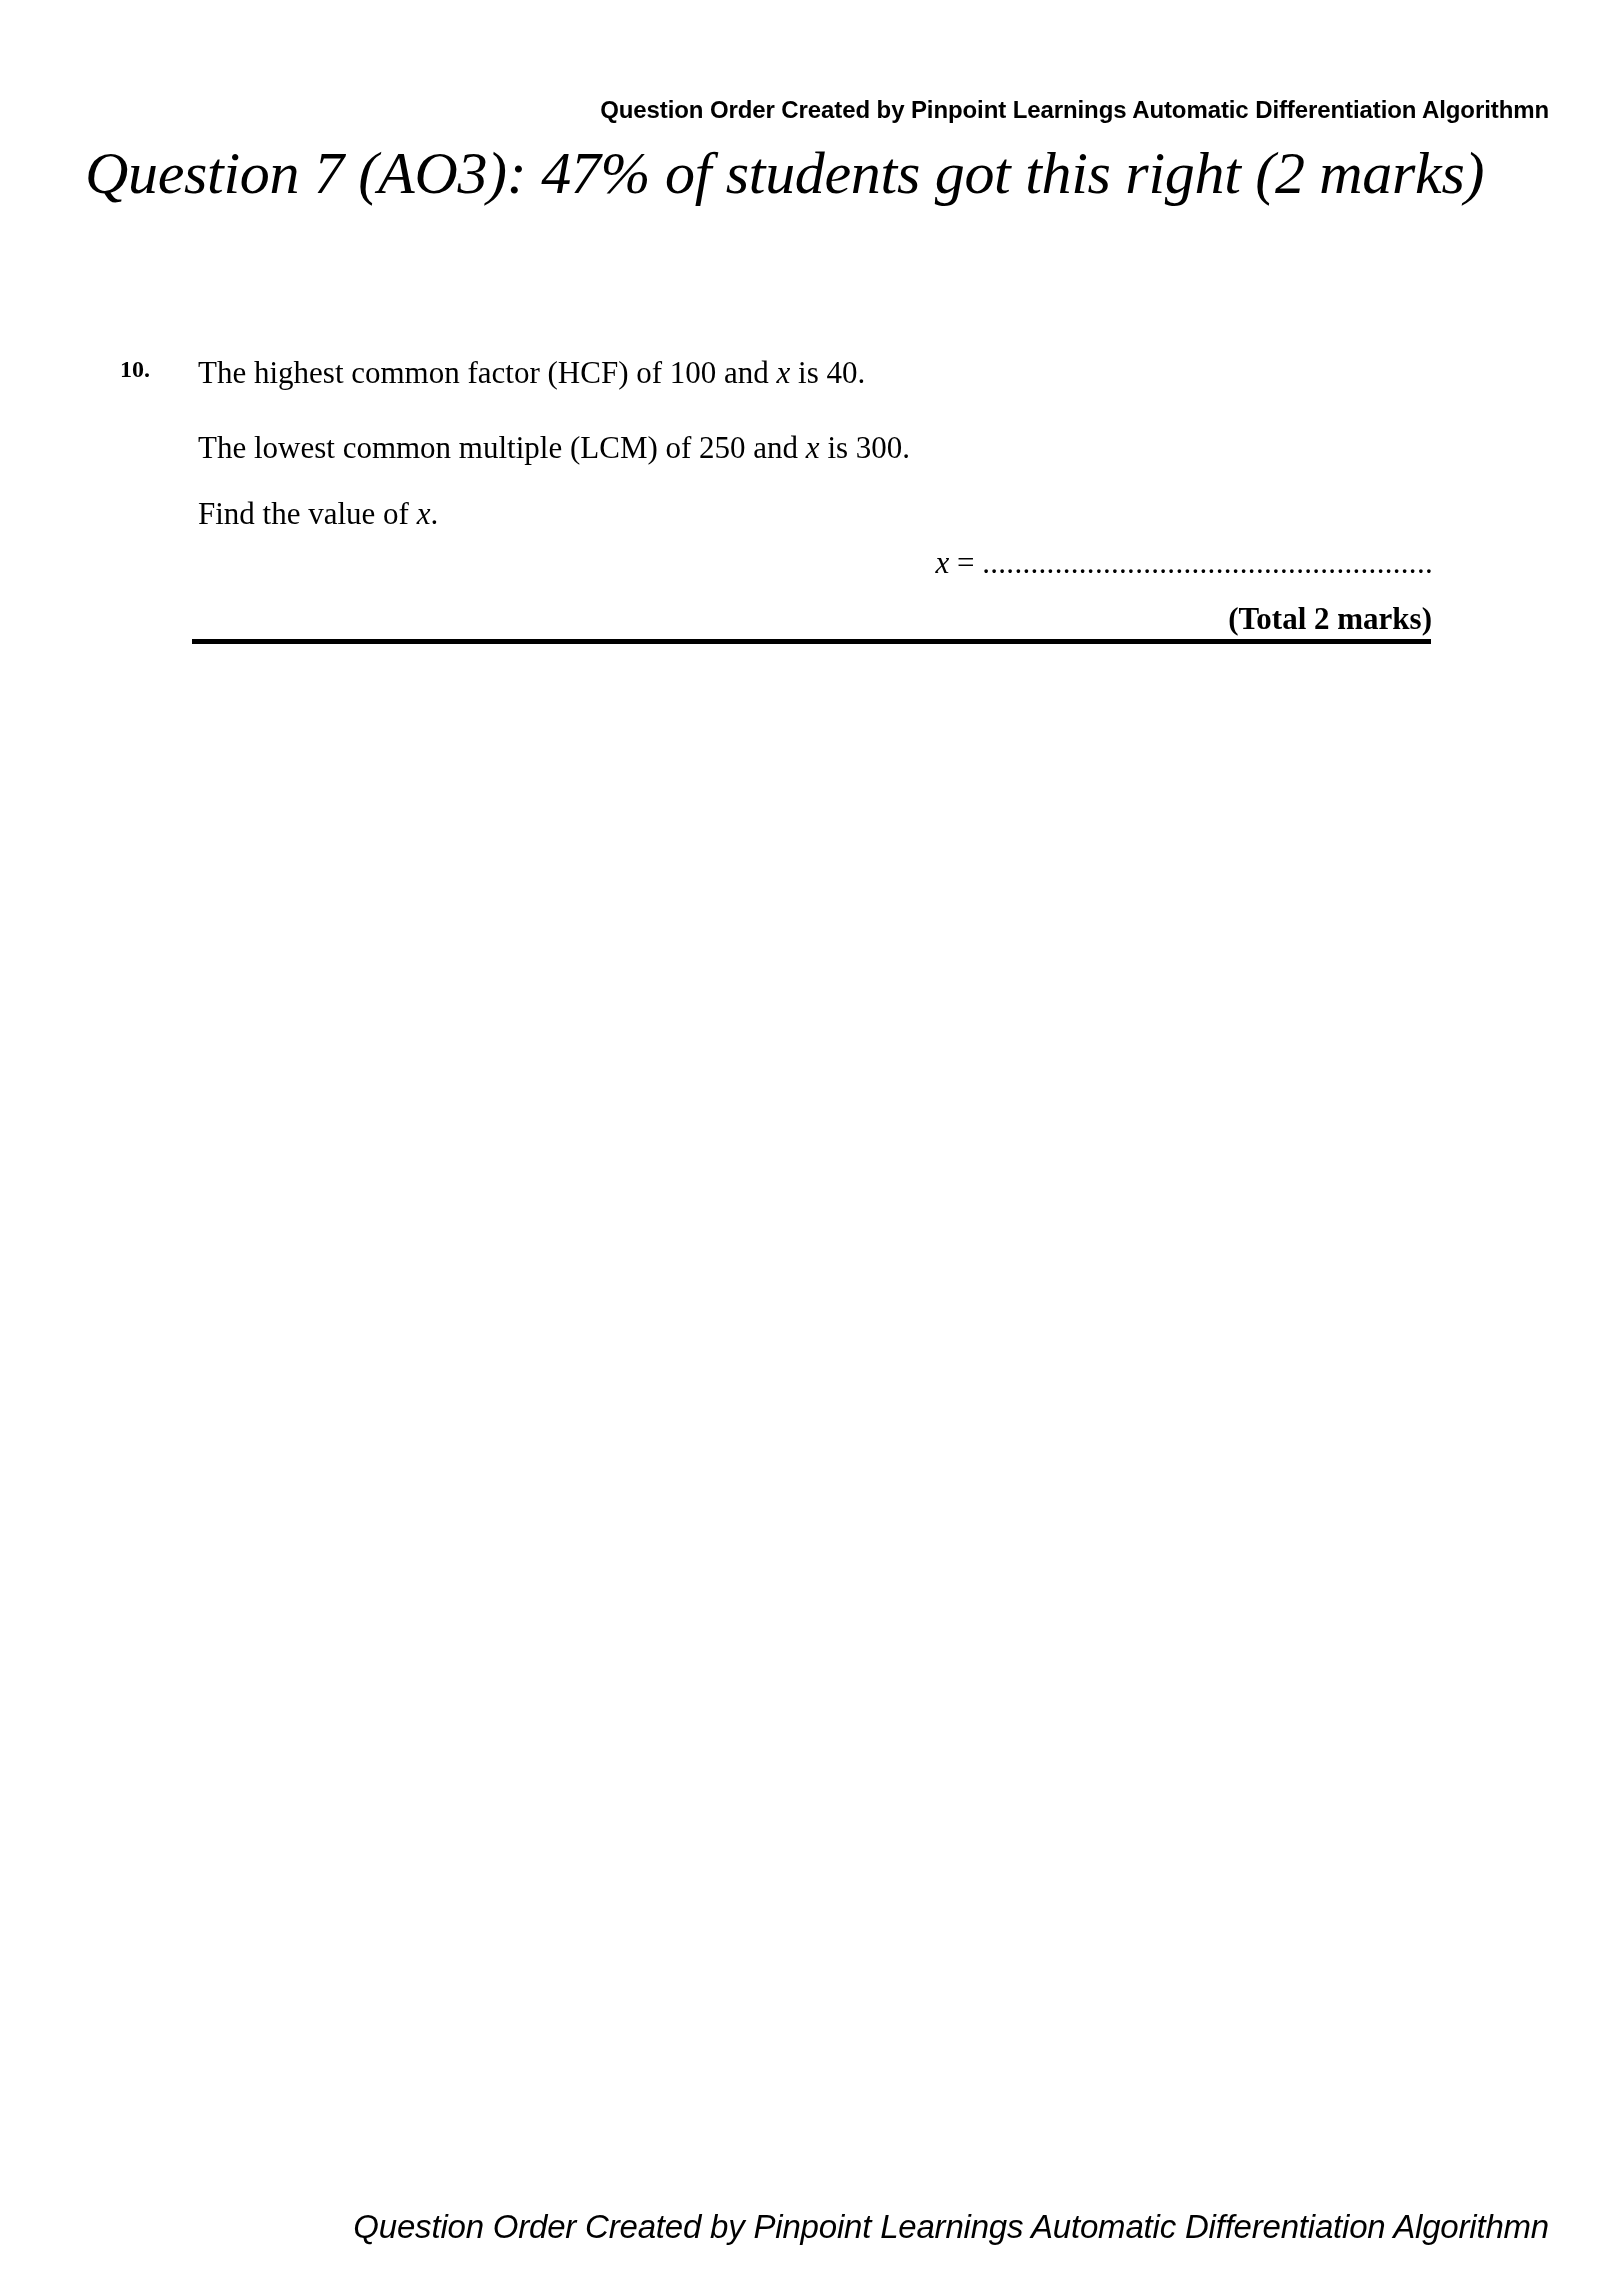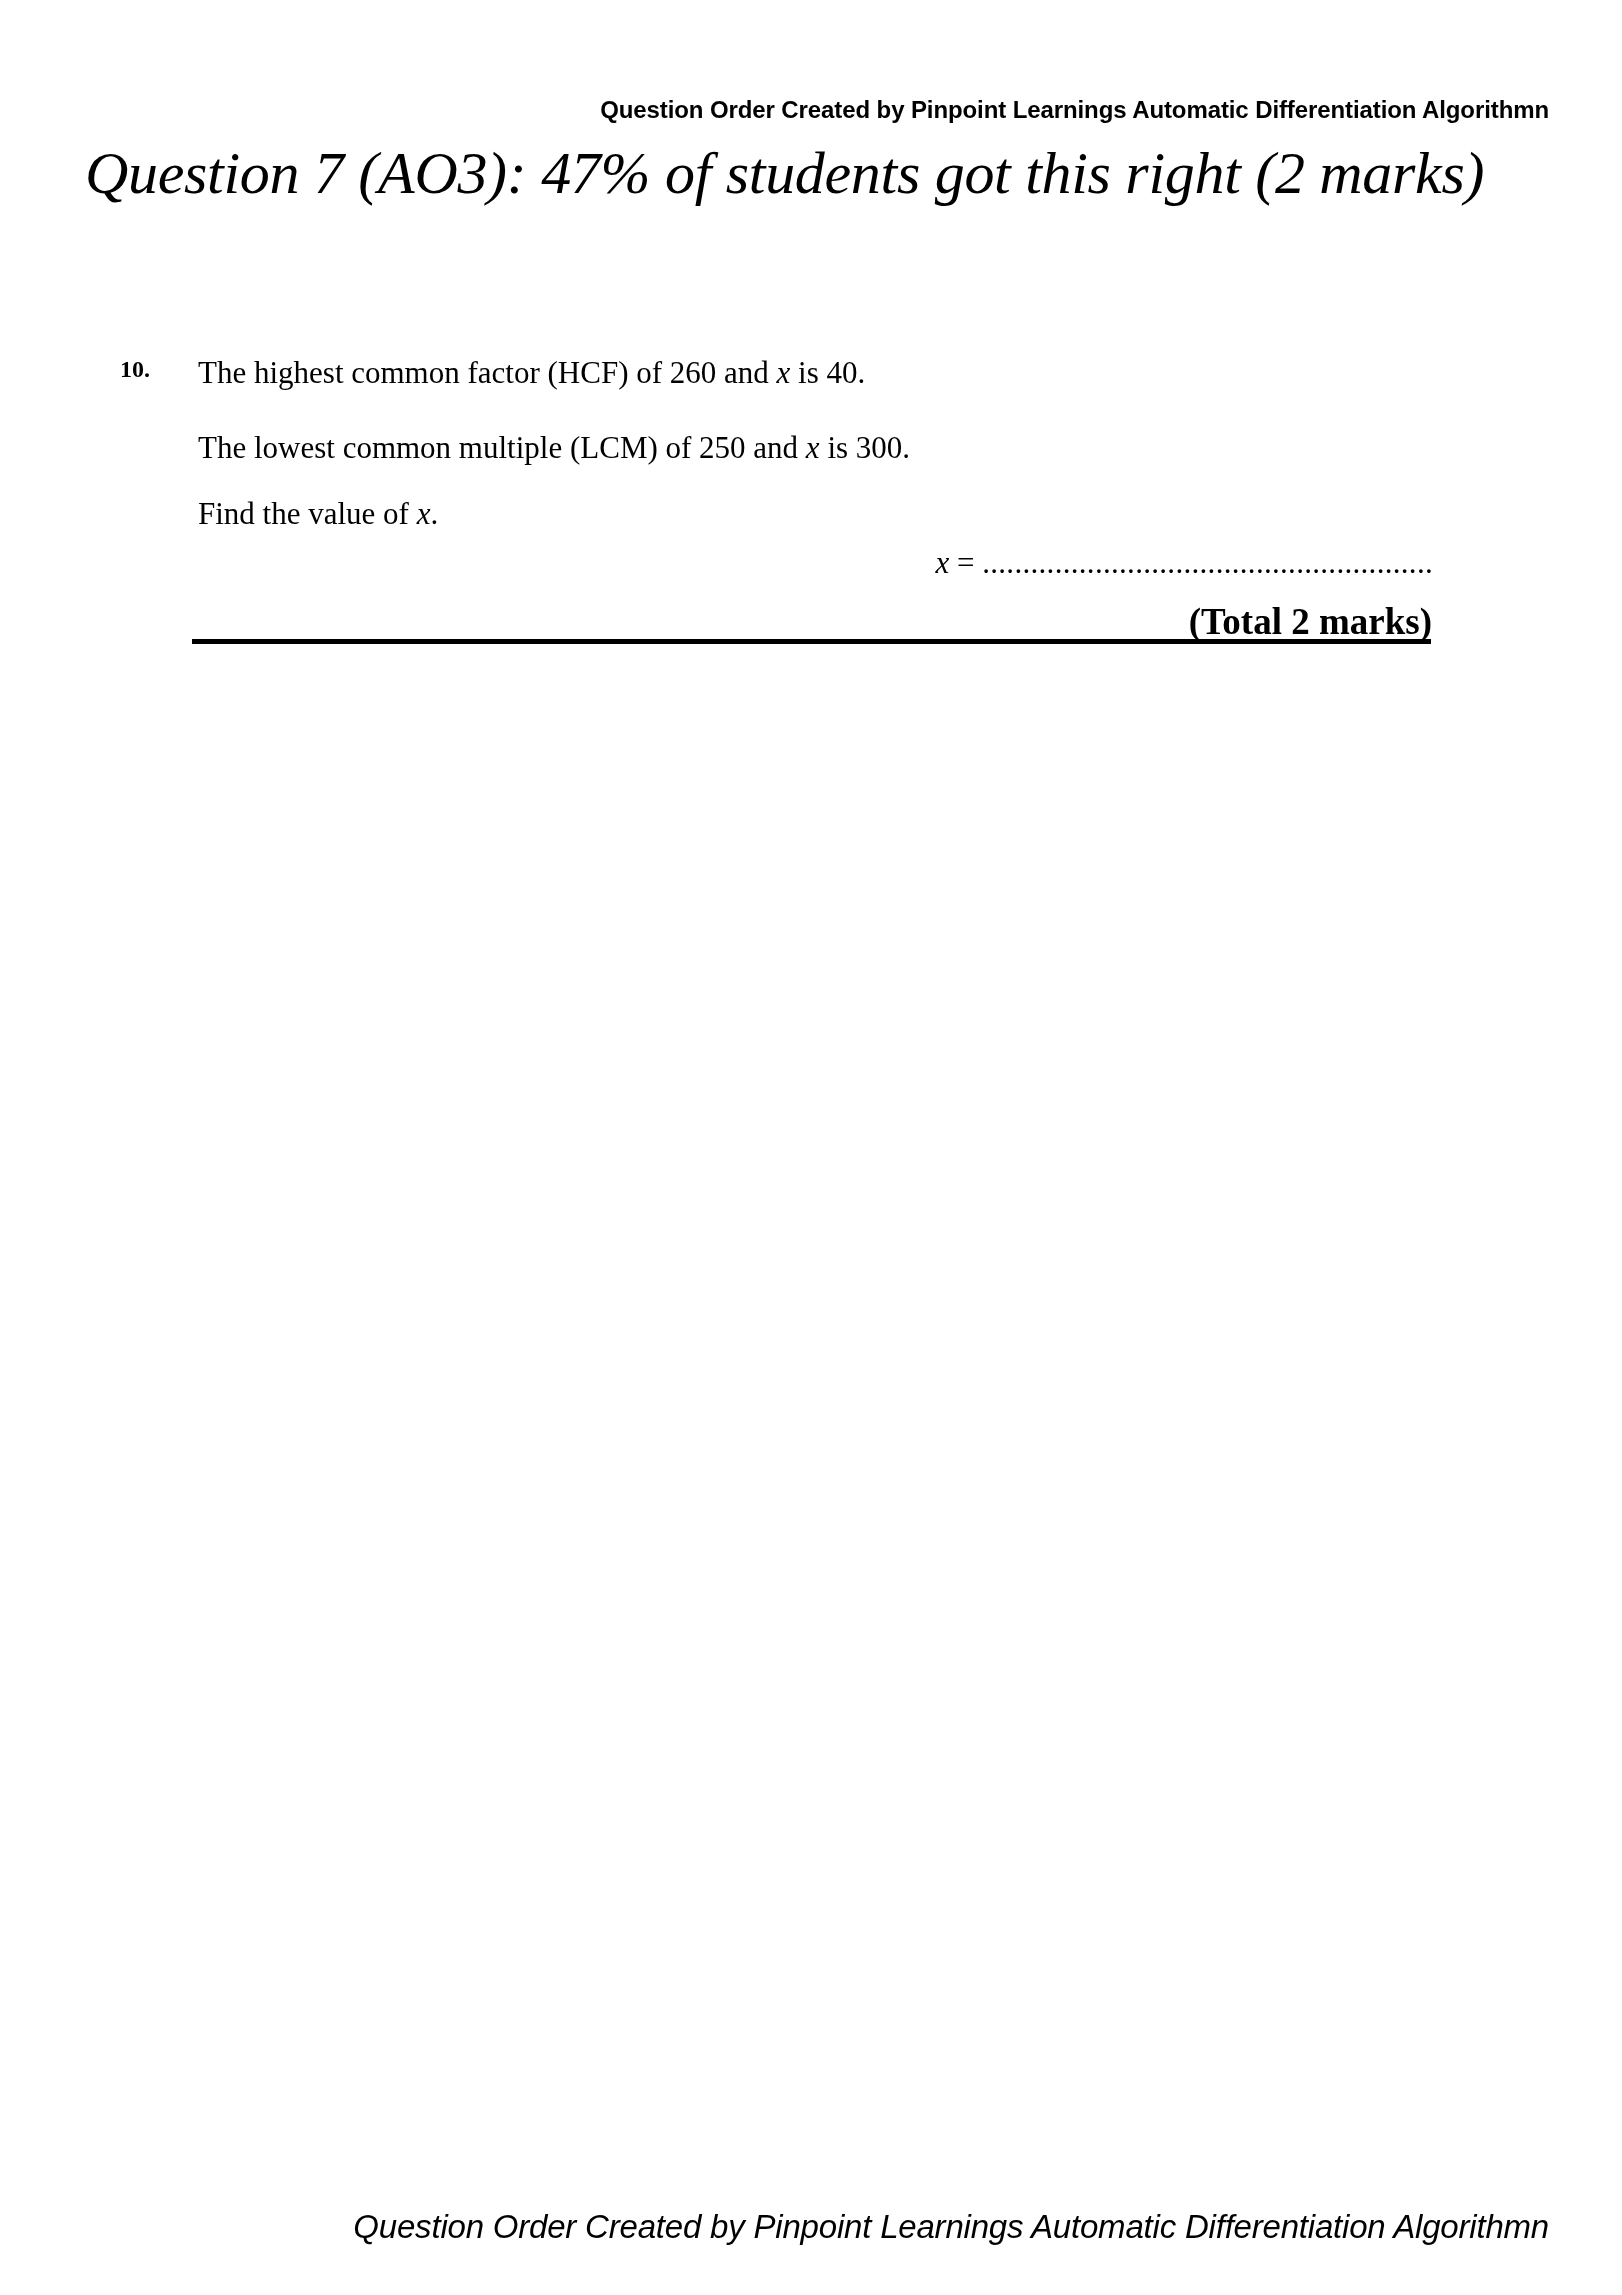--- a/index.html
+++ b/index.html
@@ -75,21 +75,21 @@
     .answer-line .var { font-style: italic; }
     .answer-line .dots {
       letter-spacing: 0.3px;
     }
     .total-marks {
       position: absolute;
       right: 191px;
       top: 603px;
       font-family: "Liberation Serif", serif;
       font-weight: bold;
-      font-size: 37px;
+      font-size: 31px;
       line-height: 1;
       white-space: nowrap;
     }
     .rule {
       position: absolute;
       left: 192px;
       top: 639px;
       width: 1239px;
       height: 4.6px;
       background: #000000;
@@ -109,21 +109,21 @@
 </head>
 <body>
 
 <div class="header-credit">Question Order Created by Pinpoint Learnings Automatic Differentiation Algorithmn</div>
 
 <div class="page-title">Question 7 (AO3):  47% of students got this right (2 marks)</div>
 
 <div class="question-block">
   <div class="q-number">10.</div>
 
-  <div class="q-line l1"><span>The highest common factor (HCF) of 260 and </span><i>x</i><span> is 40.</span></div>
+  <div class="q-line l1"><span>The highest common factor (HCF) of 100 and </span><i>x</i><span> is 40.</span></div>
 
   <div class="q-line l2"><span>The lowest common multiple (LCM) of 250 and </span><i>x</i><span> is 300.</span></div>
 
   <div class="q-line l3"><span>Find the value of </span><i>x</i><span>.</span></div>
 
   <div class="answer-line"><span class="var">x</span><span> = </span><span class="dots">........................................................</span></div>
 
   <div class="total-marks">(Total 2 marks)</div>
 
   <div class="rule"></div>

